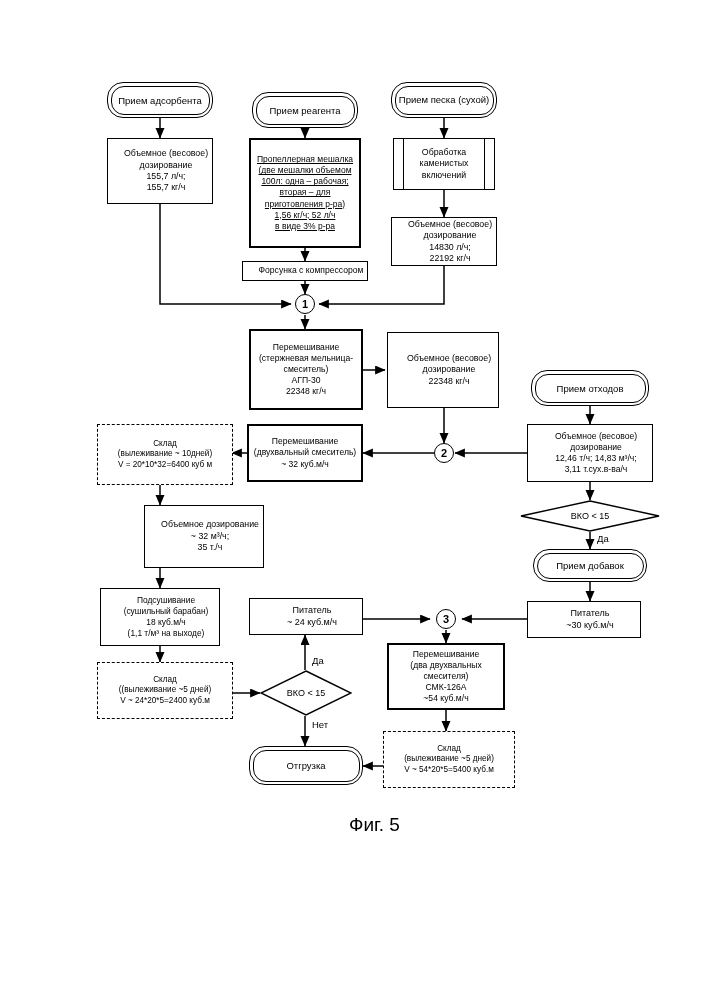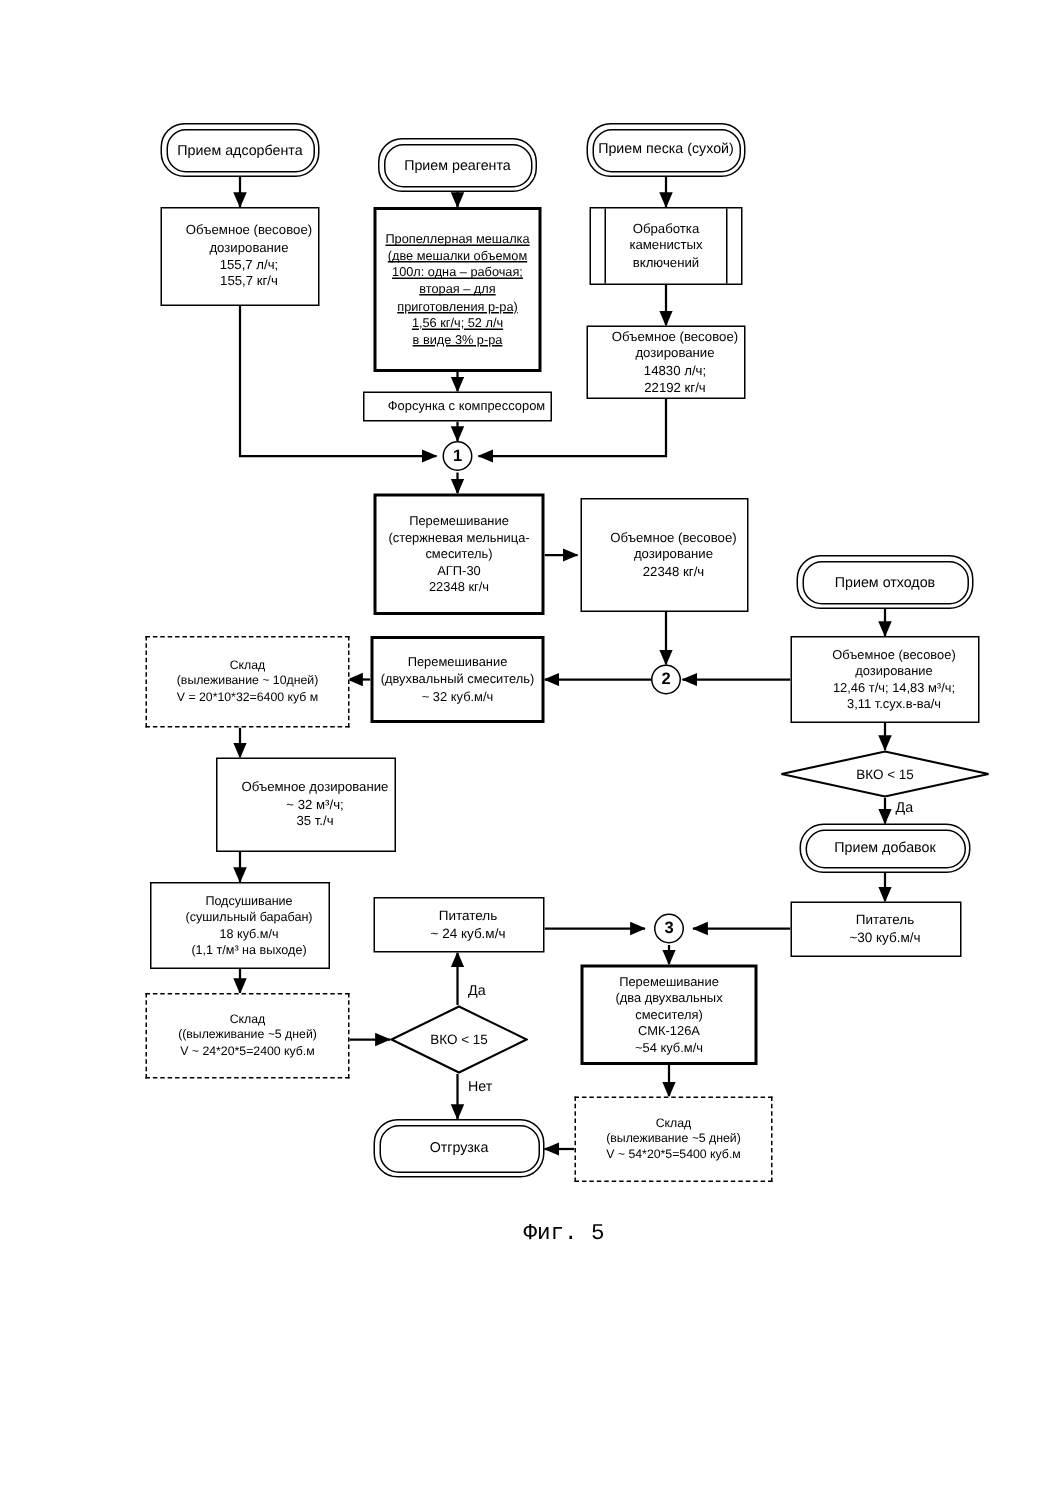--- a/index.html
+++ b/index.html
@@ -37,22 +37,22 @@
   .dec .dshape{position:absolute;left:0;top:0;width:100%;height:100%;}
   .dec .dtxt{position:relative;z-index:2;}
 
   
   .conn{position:absolute;width:20px;height:20px;border:1.6px solid #000;border-radius:50%;
         background:#fff;display:flex;align-items:center;justify-content:center;
         font-size:11px;font-weight:bold;box-sizing:border-box;}
 
   .edgelabel{position:absolute;font-size:9.5px;background:#fff;padding:0 1px;}
 
-  .caption{position:absolute;font-family:Liberation Mono, monospace;
-           font-size:15px;}
+  .caption{position:absolute;font-family:Liberation Sans, sans-serif;
+           font-size:19px;}
 </style>
 </head>
 <body>
 
 <div id="canvas">
 
   <svg class="lines" viewBox="0 0 707 1000" xmlns="http://www.w3.org/2000/svg">
     <defs>
       <marker id="ah" markerWidth="8" markerHeight="8" refX="6.6" refY="3" orient="auto">
         <path d="M0,0 L7,3 L0,6 z" fill="#000"></path>

